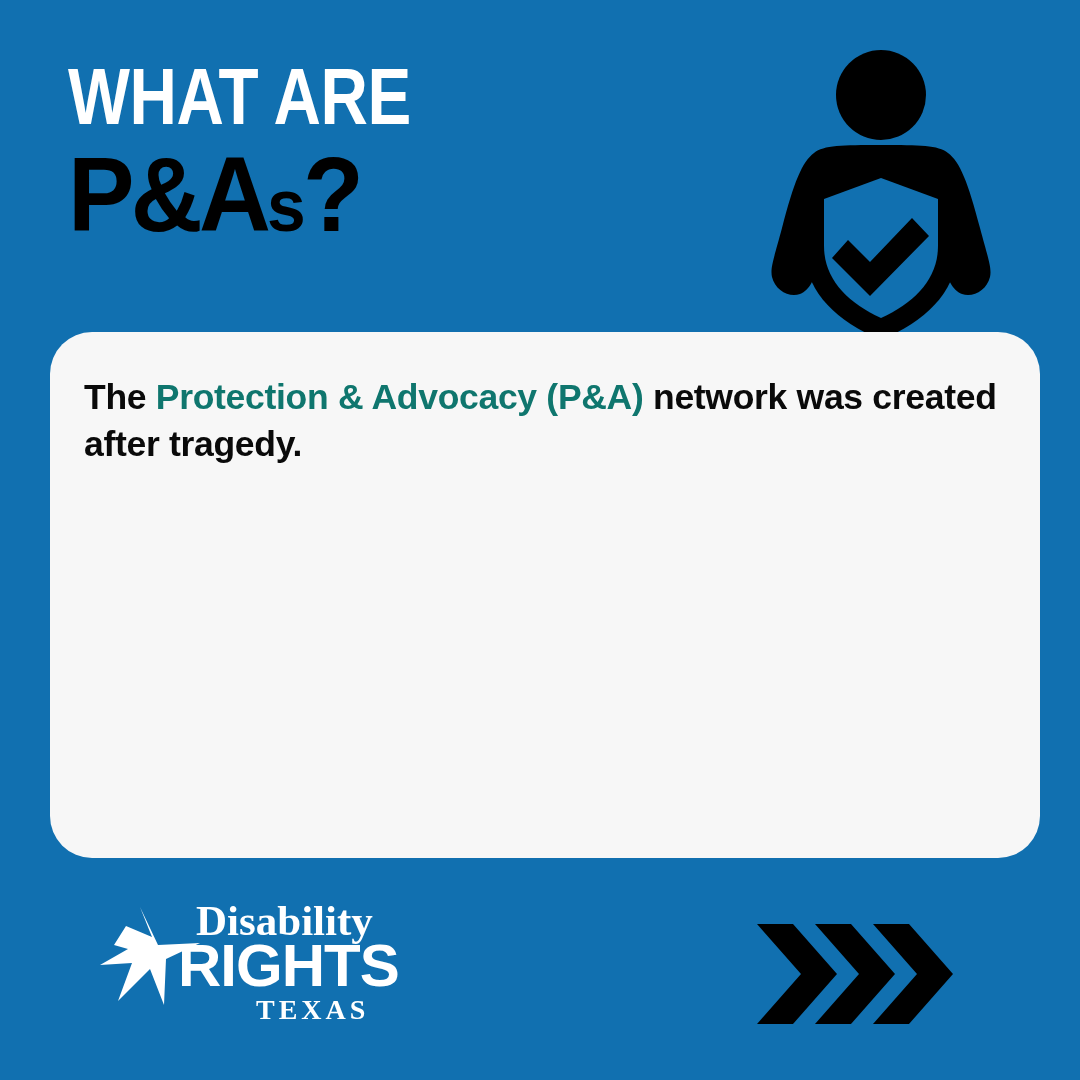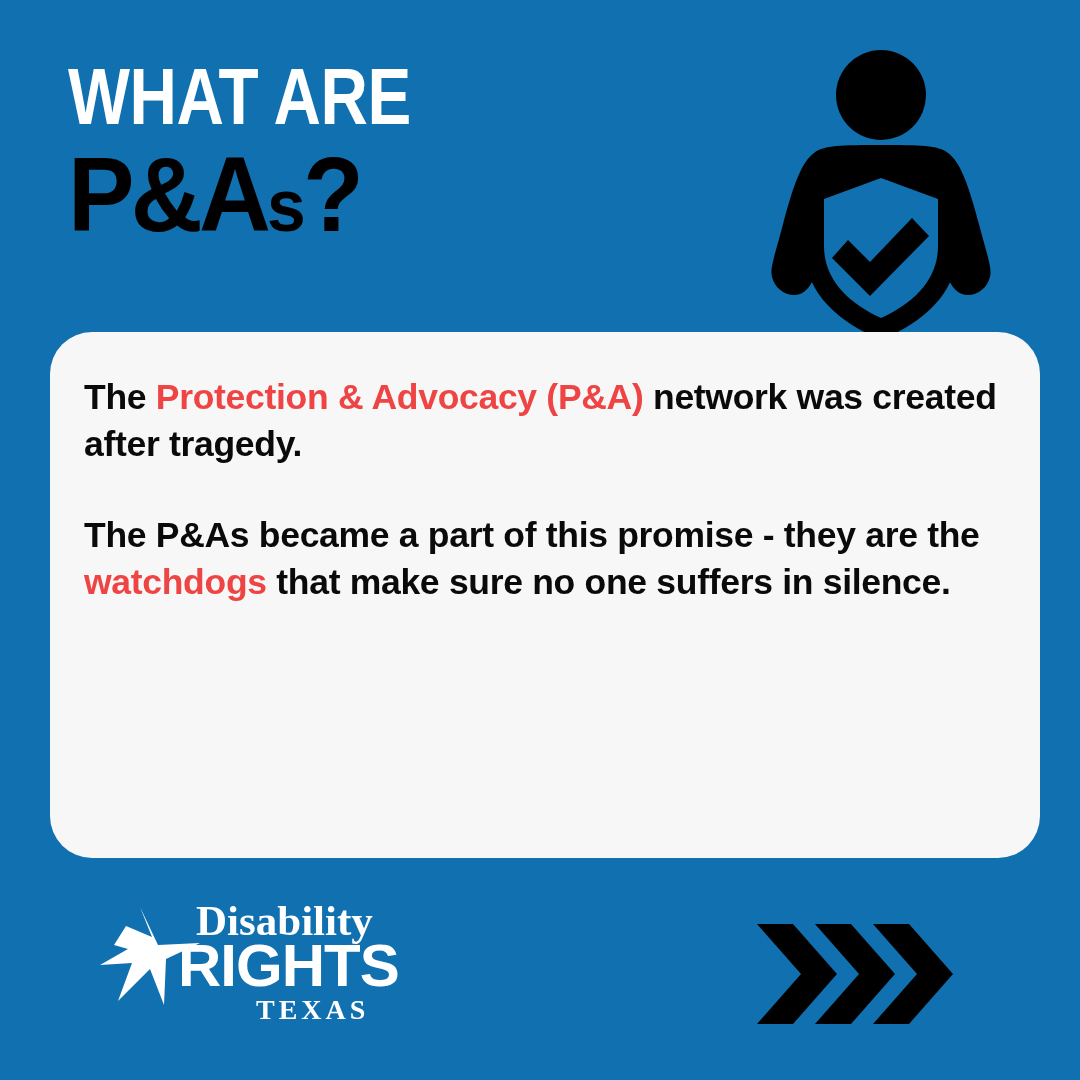--- a/index.html
+++ b/index.html
@@ -87,21 +87,21 @@
     font-size: 35.5px;
     font-weight: 700;
     line-height: 1.32;
     color: #0a0a0a;
     letter-spacing: -0.3px;
   }
   .body-text p {
     margin: 0 0 44px 0;
   }
   .body-text p:last-child { margin-bottom: 0; }
-  .accent { color: #ef4444; }
+  .accent { color: #0f766e; }
 
   
   .logo {
     position: absolute;
     left: 96px;
     top: 893px;
     width: 310px;
     height: 135px;
   }
   .logo svg { display: block; width: 100%; height: 100%; }
@@ -164,21 +164,20 @@
       <path d="M96 208 L 118 230 L 160 186 L 177 204 L 118 264 L 80 226 Z" fill="#000000"></path>
     </svg>
   </div>
 
   <div class="card">
     <div class="body-text">
 
       <p><span>The </span><span class="accent">Protection &amp; Advocacy (P&amp;A)</span><span> network was created after tragedy.</span></p>
 
 
-      <p><span>The P&amp;As became a part of this promise - they are the </span><span class="accent">watchdogs</span><span> that make sure no one suffers in silence.</span></p>
 
     </div>
   </div>
 
   <div class="logo">
     <svg viewBox="0 0 310 135" xmlns="http://www.w3.org/2000/svg">
 
       <g>
         <path d="M44 14 L 56 44 L 30 33 L 18 52 L 32 56 L 4 72 L 36 70 L 22 108 L 54 76 L 68 112 L 70 66 L 104 50 L 62 52 Z" fill="#ffffff"></path>
       </g>

